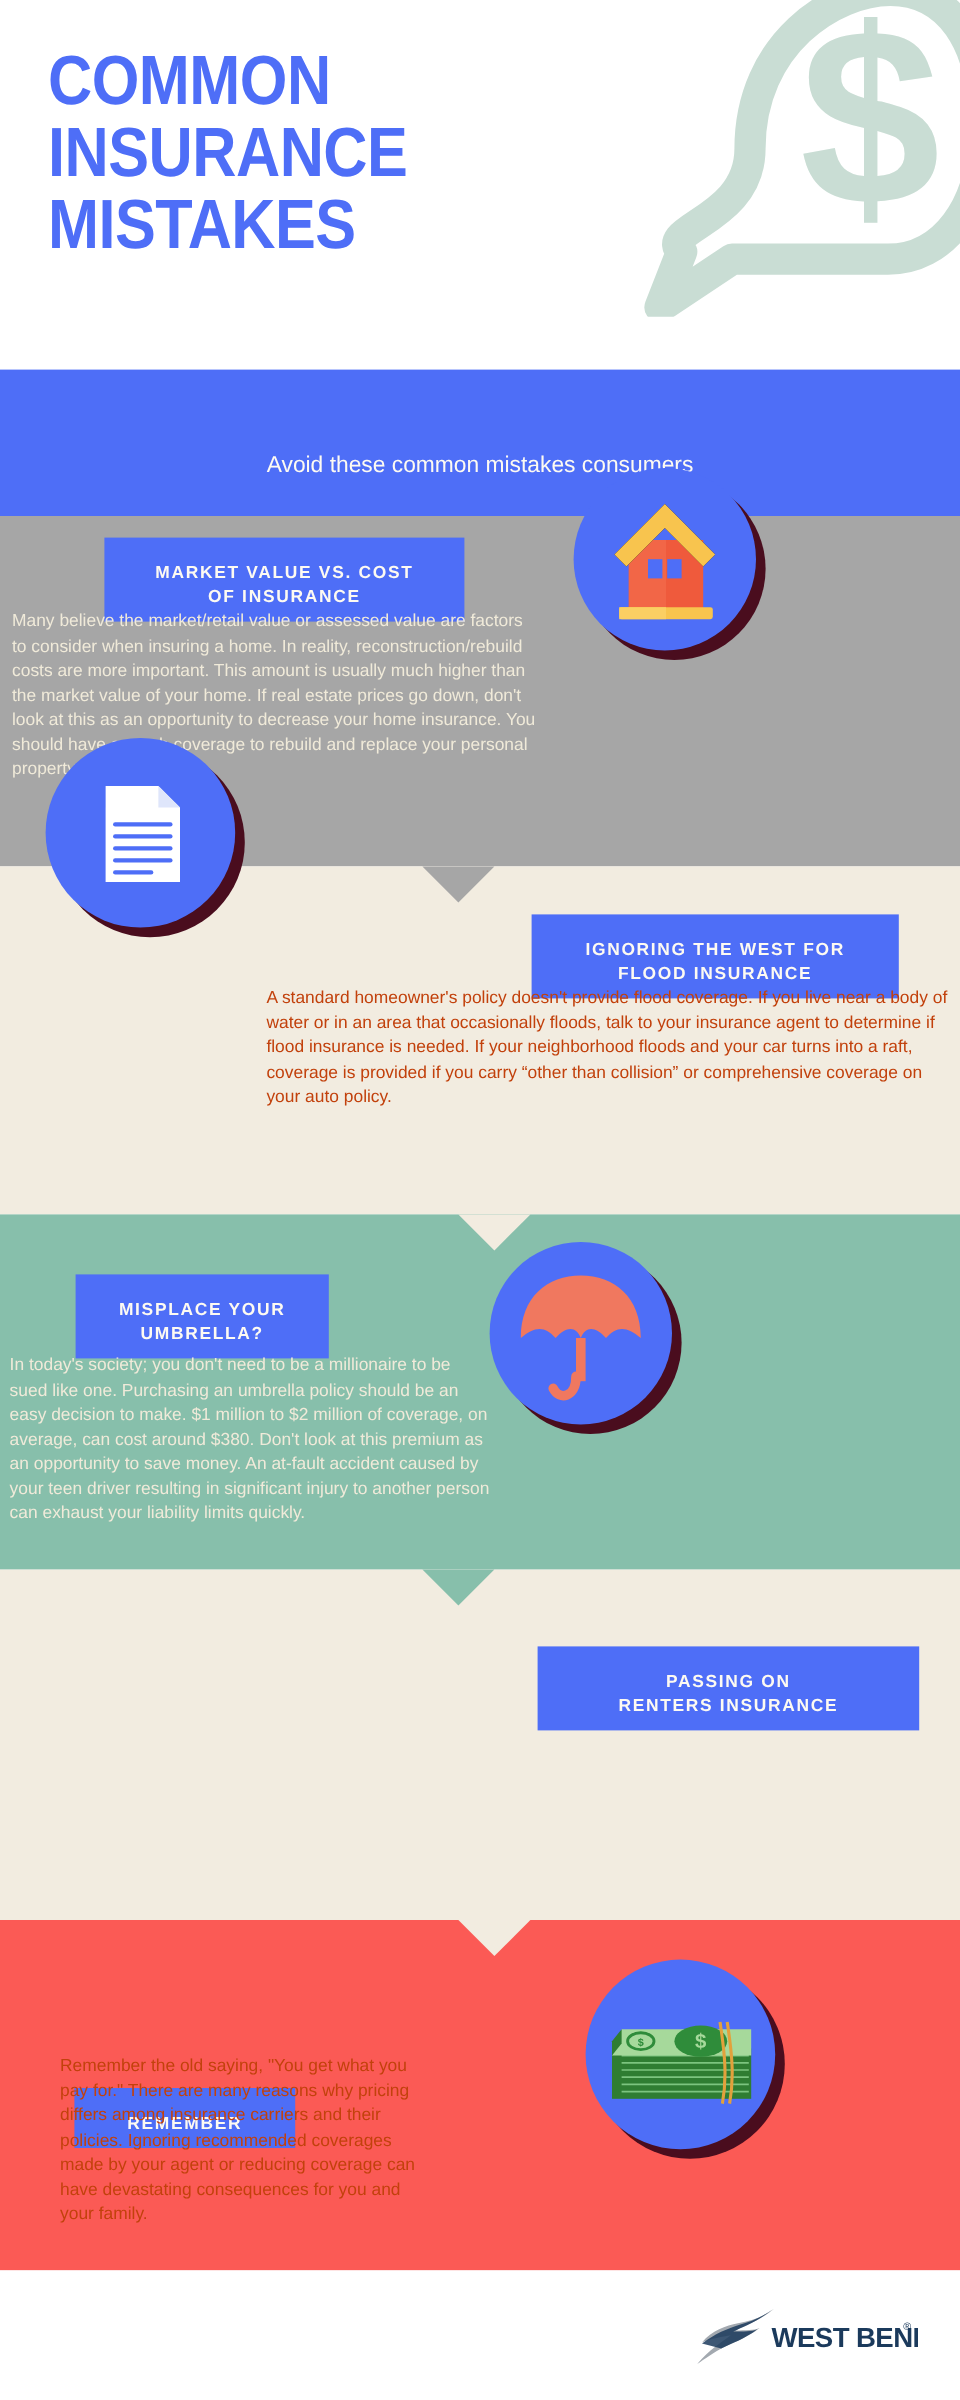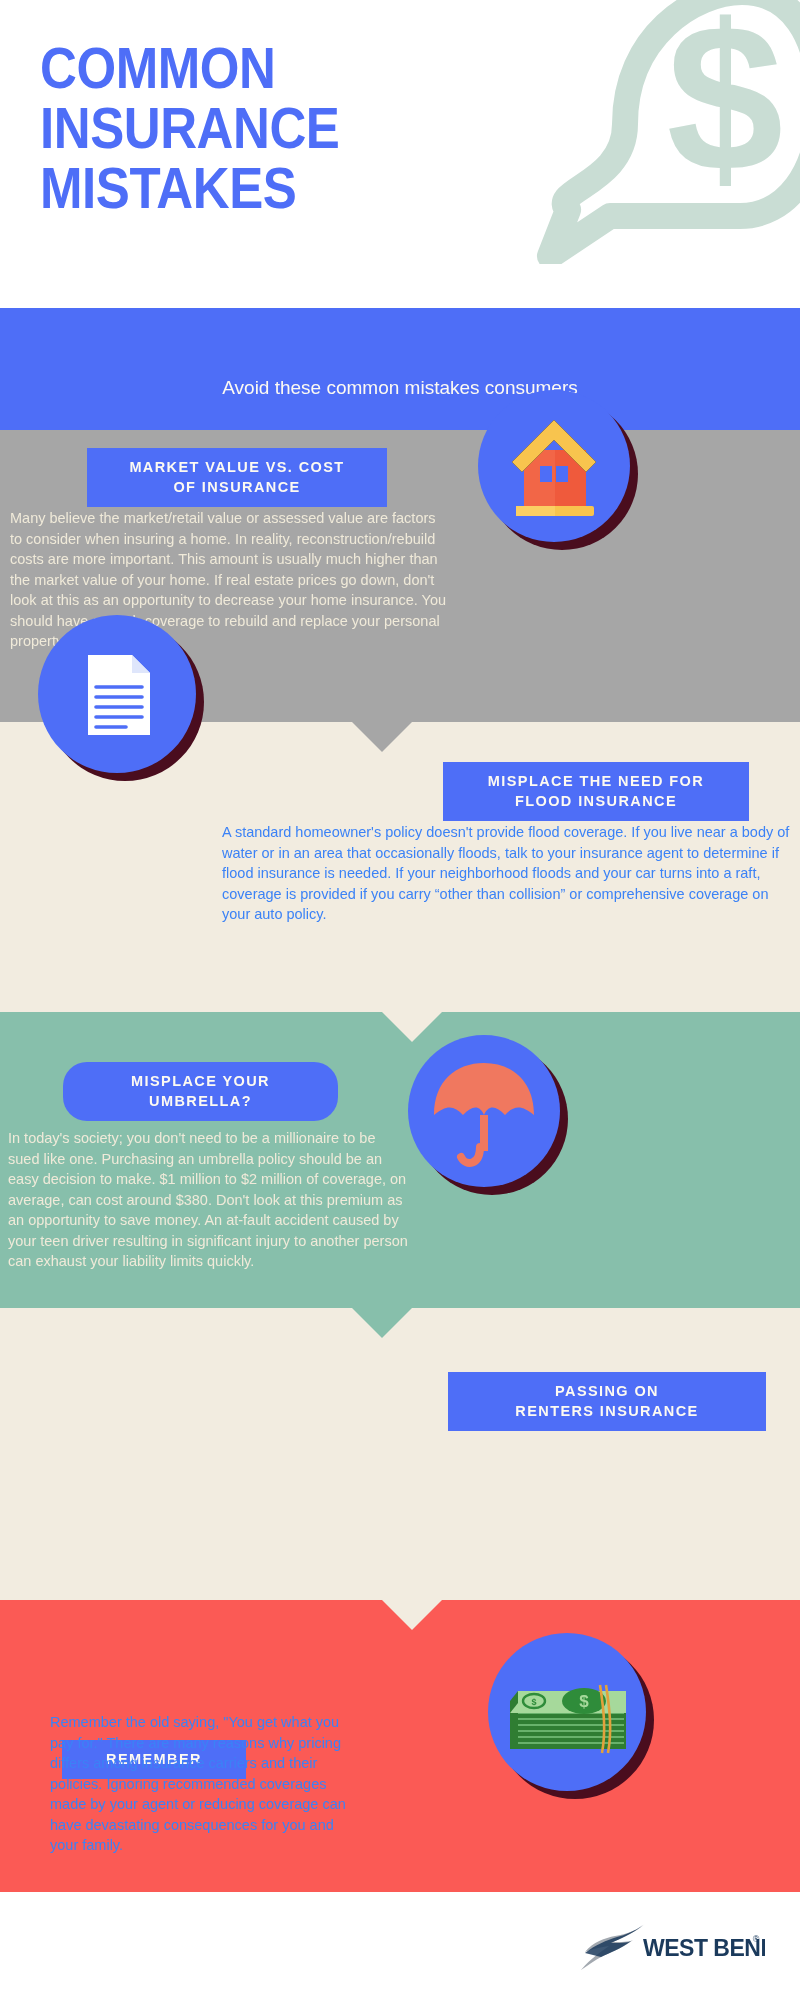--- a/index.html
+++ b/index.html
@@ -46,32 +46,32 @@
     position:absolute; left:0; top:340px; width:800px; text-align:center;
     color:#fdfaf2; font-size:19px; line-height:27px;
     font-family:"Liberation Sans Narrow","Liberation Sans",sans-serif;
   }
   .subtitle div { white-space:nowrap;margin-top:34px; }
 
   
   .badge {
     position:absolute; background:#4e6ef7; color:#fdfaf2;
     font-weight:bold; font-size:14.5px; line-height:20px; letter-spacing:1.4px;
-    text-align:center; padding:9px 10px 10px;
+    text-align:center; padding:20px 10px 10px;
     font-family:"Liberation Sans Narrow","Liberation Sans",sans-serif;
   }
   .badge div { white-space:nowrap; }
 
   
   .body-copy {
     position:absolute; font-size:14.5px; line-height:20.5px;
     font-family:"Liberation Sans Narrow","Liberation Sans",sans-serif;
   }
   .copy-light { color:#f0ead9; }
-  .copy-dark  { color:#3b82f6; }
+  .copy-dark  { color:#c2410c; }
 
   
   .iconwrap { position:absolute; }
   .shadow { position:absolute; border-radius:50%; background:#4a0d1e; }
   .circ   { position:absolute; border-radius:50%; background:#4e6ef7; overflow:hidden; }
   .circ svg, .shadow + .circ svg { display:block; }
 
   
   .site {
     position:absolute; left:40px; top:1932px;
@@ -133,21 +133,21 @@
         <path d="M76 30 L118 72 L108 82 L76 50 L44 82 L34 72 Z" fill="#f8c44e"></path>
         <rect x="62" y="76" width="12" height="16" fill="#4e6ef7"></rect>
         <rect x="78" y="76" width="12" height="16" fill="#4e6ef7"></rect>
         <rect x="38" y="116" width="78" height="10" rx="2" fill="#f8c44e"></rect>
         <rect x="38" y="116" width="39" height="10" fill="#fbcf63"></rect>
       </svg>
     </div>
   </div>
 
   <div class="badge" style="left:443px; top:762px; width:306px;">
-    <div>MISPLACE THE NEED FOR</div>
+    <div>IGNORING THE WEST FOR</div>
     <div>FLOOD INSURANCE</div>
   </div>
   <div class="body-copy copy-dark" style="left:222px; top:822px; width:572px;">A standard homeowner's policy doesn't provide flood coverage. If you live near a body of water or in an area that occasionally floods, talk to your insurance agent to determine if flood insurance is needed. If your neighborhood floods and your car turns into a raft, coverage is provided if you carry “other than collision” or comprehensive coverage on your auto policy.</div>
 
   <div class="iconwrap" style="left:30px; top:610px; width:185px; height:180px;">
     <div class="shadow" style="left:16px; top:13px; width:158px; height:158px;"></div>
     <div class="circ" style="left:8px; top:5px; width:158px; height:158px;">
       <svg width="158" height="158" viewBox="0 0 158 158">
         <path d="M50 40 H94 L112 58 V120 H50 Z" fill="#ffffff"></path>
         <path d="M94 40 L112 58 H94 Z" fill="#dfe6fb"></path>
@@ -155,21 +155,21 @@
           <line x1="58" y1="72" x2="104" y2="72"></line>
           <line x1="58" y1="82" x2="104" y2="82"></line>
           <line x1="58" y1="92" x2="104" y2="92"></line>
           <line x1="58" y1="102" x2="104" y2="102"></line>
           <line x1="58" y1="112" x2="88" y2="112"></line>
         </g>
       </svg>
     </div>
   </div>
 
-  <div class="badge" style="left:63px; top:1062px; width:275px;border-radius:24px;">
+  <div class="badge" style="left:63px; top:1062px; width:211px;">
     <div>MISPLACE YOUR</div>
     <div>UMBRELLA?</div>
   </div>
   <div class="body-copy copy-light" style="left:8px; top:1128px; width:400px;">In today's society; you don't need to be a millionaire to be sued like one. Purchasing an umbrella policy should be an easy decision to make. $1 million to $2 million of coverage, on average, can cost around $380. Don't look at this premium as an opportunity to save money. An at-fault accident caused by your teen driver resulting in significant injury to another person can exhaust your liability limits quickly.</div>
 
   <div class="iconwrap" style="left:400px; top:1030px; width:180px; height:175px;">
     <div class="shadow" style="left:16px; top:13px; width:152px; height:152px;"></div>
     <div class="circ" style="left:8px; top:5px; width:152px; height:152px;">
       <svg width="152" height="152" viewBox="0 0 152 152">
         <path d="M26 80 C26 46 48 28 76 28 C104 28 126 46 126 80

